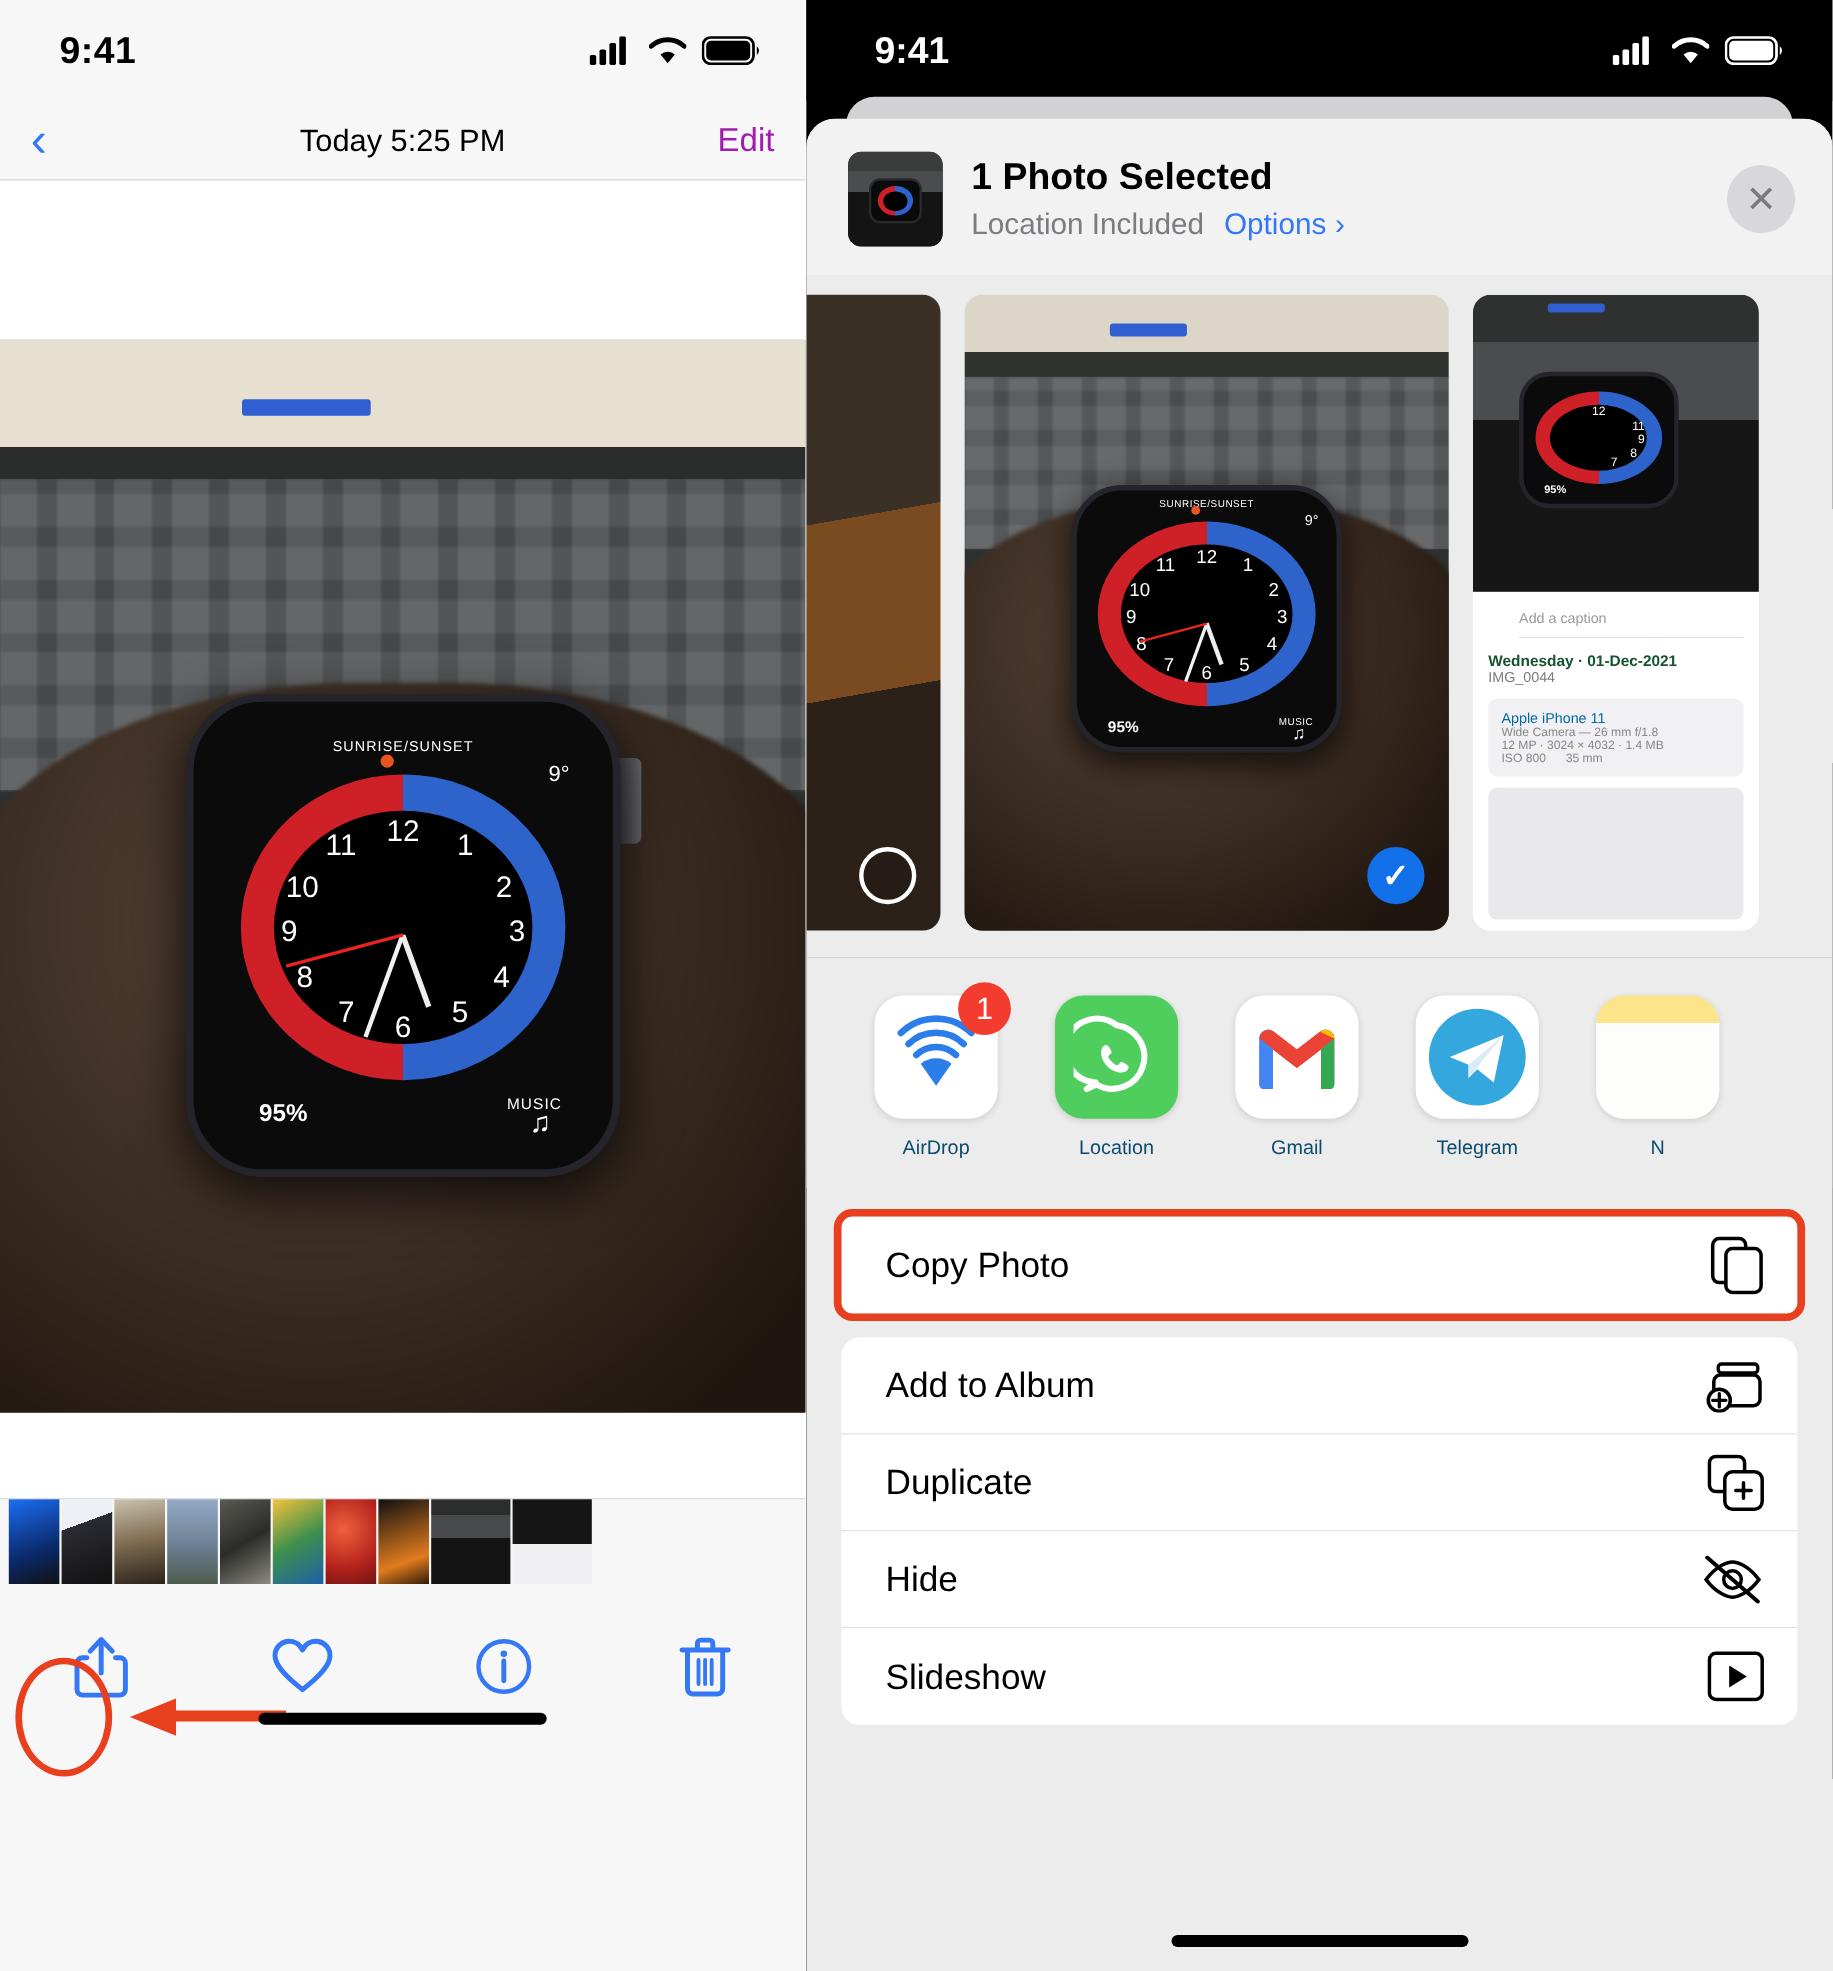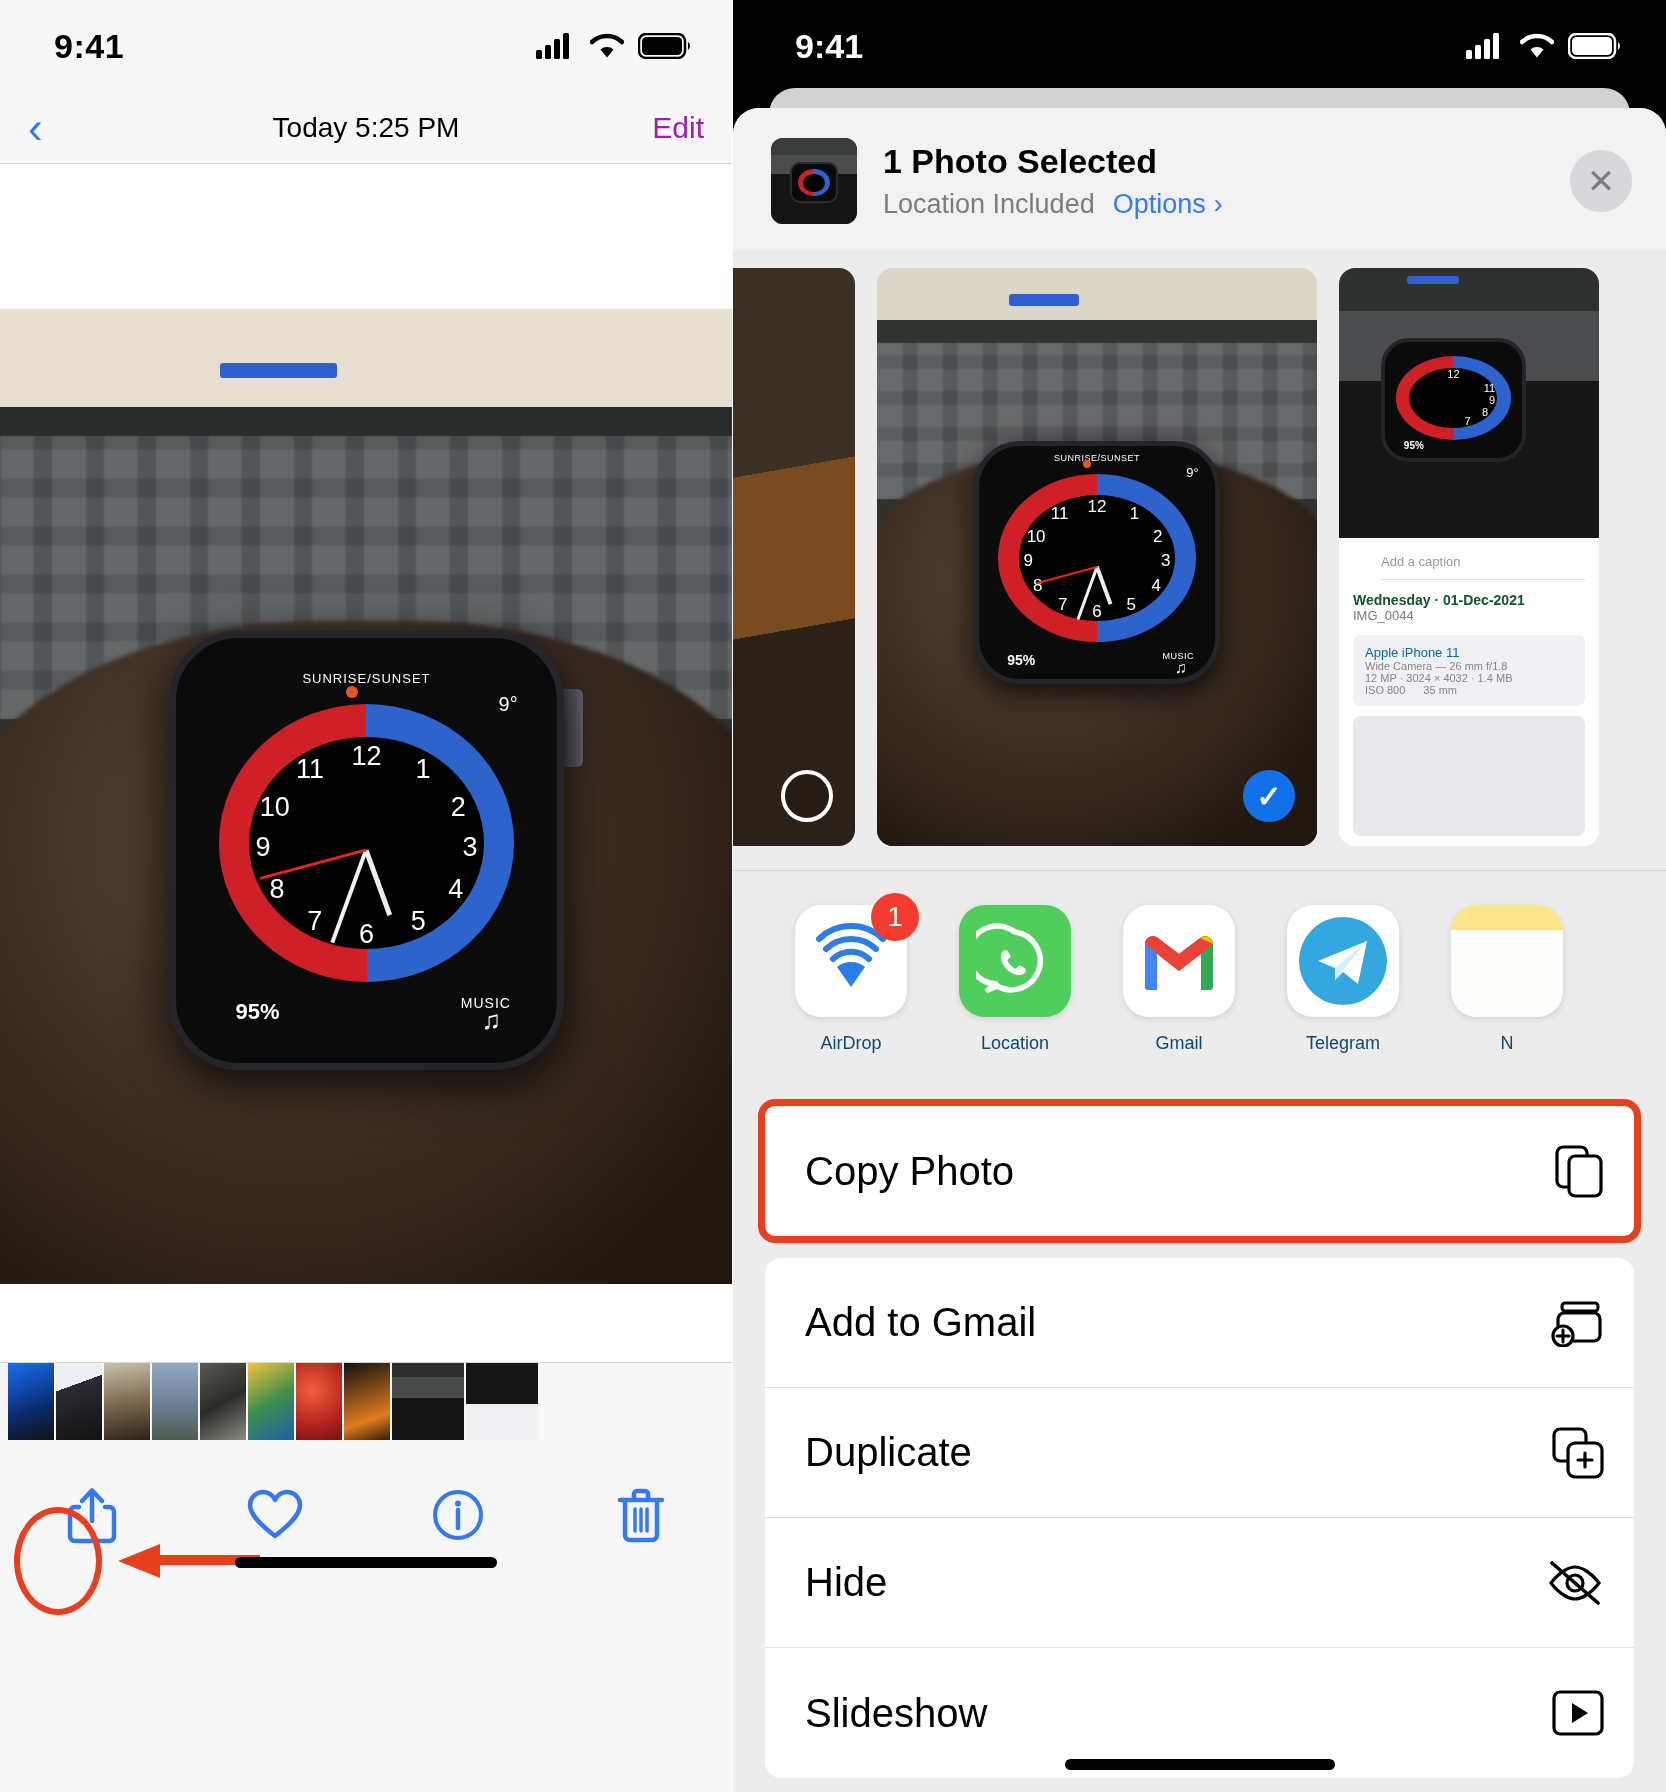--- a/index.html
+++ b/index.html
@@ -258,23 +258,23 @@
 
   .action-group {
     margin: 22px 32px 0 32px;
     background: #fff; border-radius: 16px; overflow: hidden;
   }
   .action-group.highlight {
     outline: 7px solid #e8401f; outline-offset: 0;
     border-radius: 10px; margin-top: 26px;
   }
   .action-row {
-    height: 130px; display: flex; align-items: center;
+    height: 88px; display: flex; align-items: center;
     padding: 0 30px 0 40px;
-    font-size: 40px; color: #000;
+    font-size: 32px; color: #000;
     border-bottom: 1px solid #e0e0e2;
   }
   .action-row:last-child { border-bottom: none; }
   .action-row .label { flex: 1; }
   .r-home-indicator {
     position: absolute; bottom: 22px; left: 50%; transform: translateX(-50%);
     width: 270px; height: 11px; border-radius: 6px; background: #000;
     z-index: 40;
   }
   svg { display: block; }
@@ -614,21 +614,21 @@
             <svg width="50" height="54" viewBox="0 0 50 54">
               <rect x="3" y="3" width="30" height="40" rx="6" fill="none" stroke="#000" stroke-width="3.2"></rect>
               <rect x="15" y="12" width="32" height="40" rx="6" fill="#fff" stroke="#000" stroke-width="3.2"></rect>
             </svg>
           </span>
         </div>
       </div>
 
       <div class="action-group">
         <div class="action-row">
-          <span class="label">Add to Gmail</span>
+          <span class="label">Add to Album</span>
           <span>
             <svg width="56" height="48" viewBox="0 0 56 48">
               <rect x="14" y="4" width="36" height="8" rx="3" fill="none" stroke="#000" stroke-width="3"></rect>
               <rect x="10" y="14" width="42" height="28" rx="6" fill="none" stroke="#000" stroke-width="3.2"></rect>
               <circle cx="15" cy="37" r="10" fill="#fff" stroke="#000" stroke-width="3.2"></circle>
               <path d="M15 31 V43 M9 37 H21" stroke="#000" stroke-width="3" stroke-linecap="round"></path>
             </svg>
           </span>
         </div>
         <div class="action-row">

